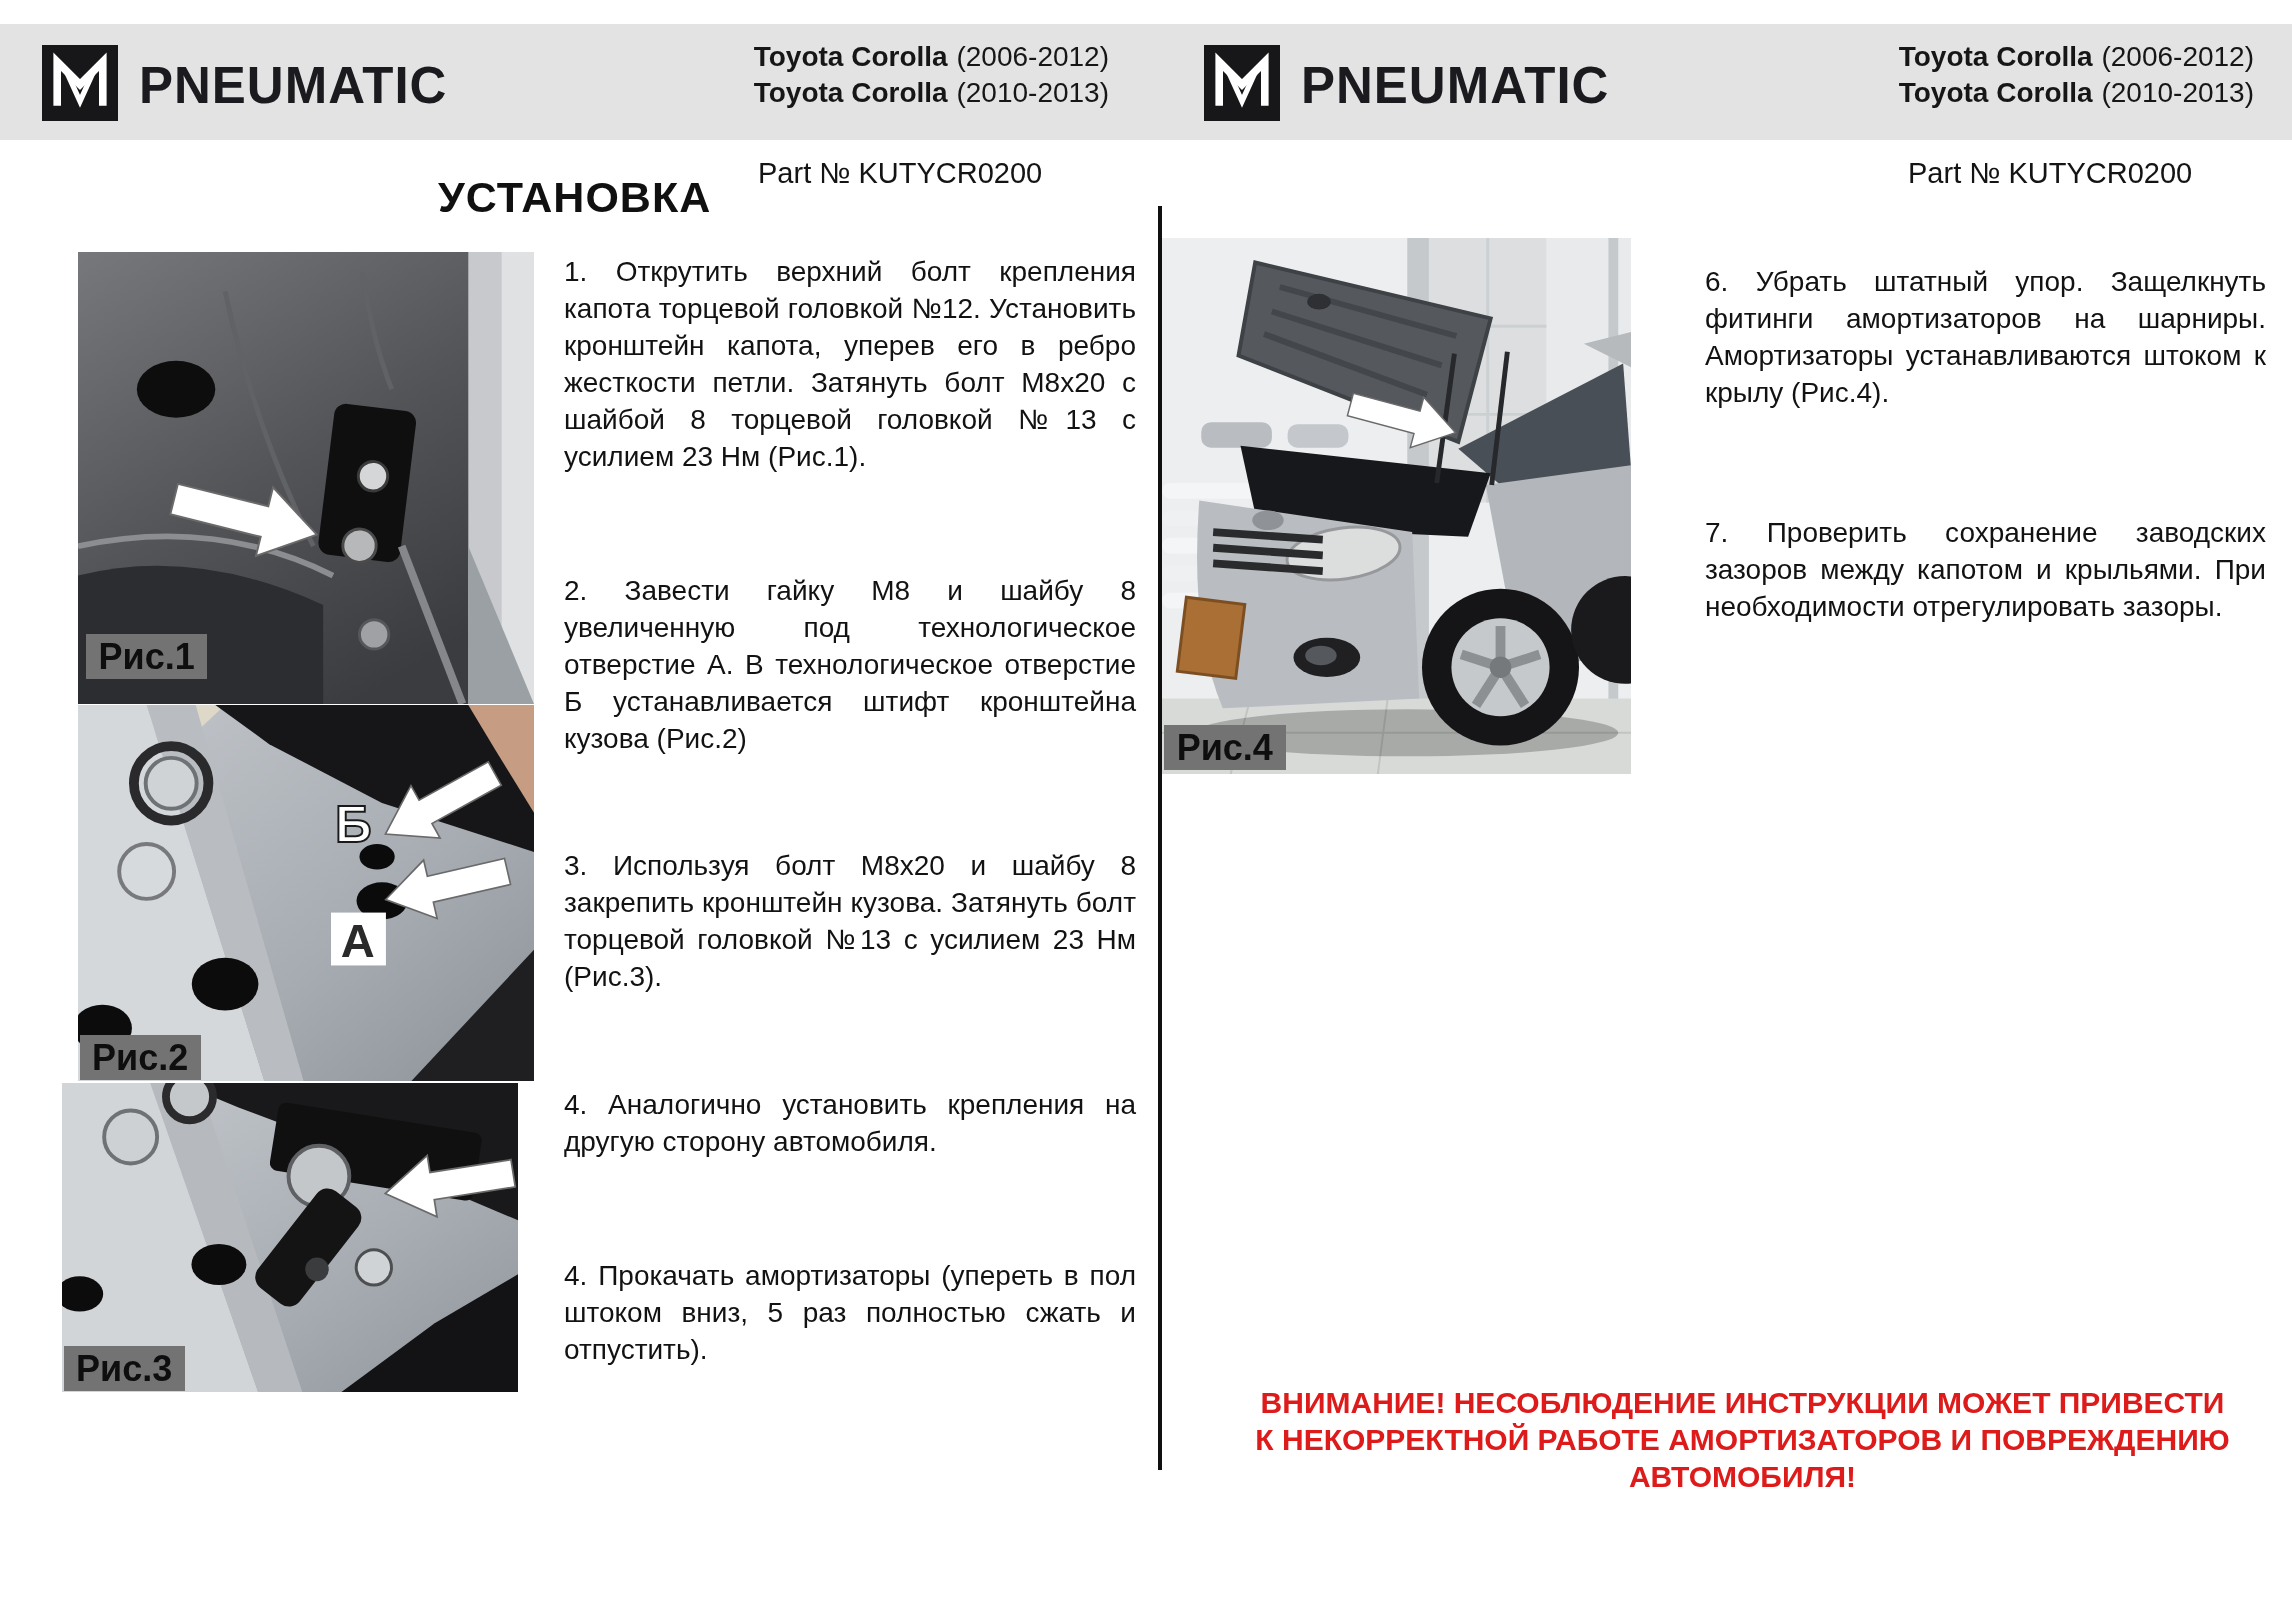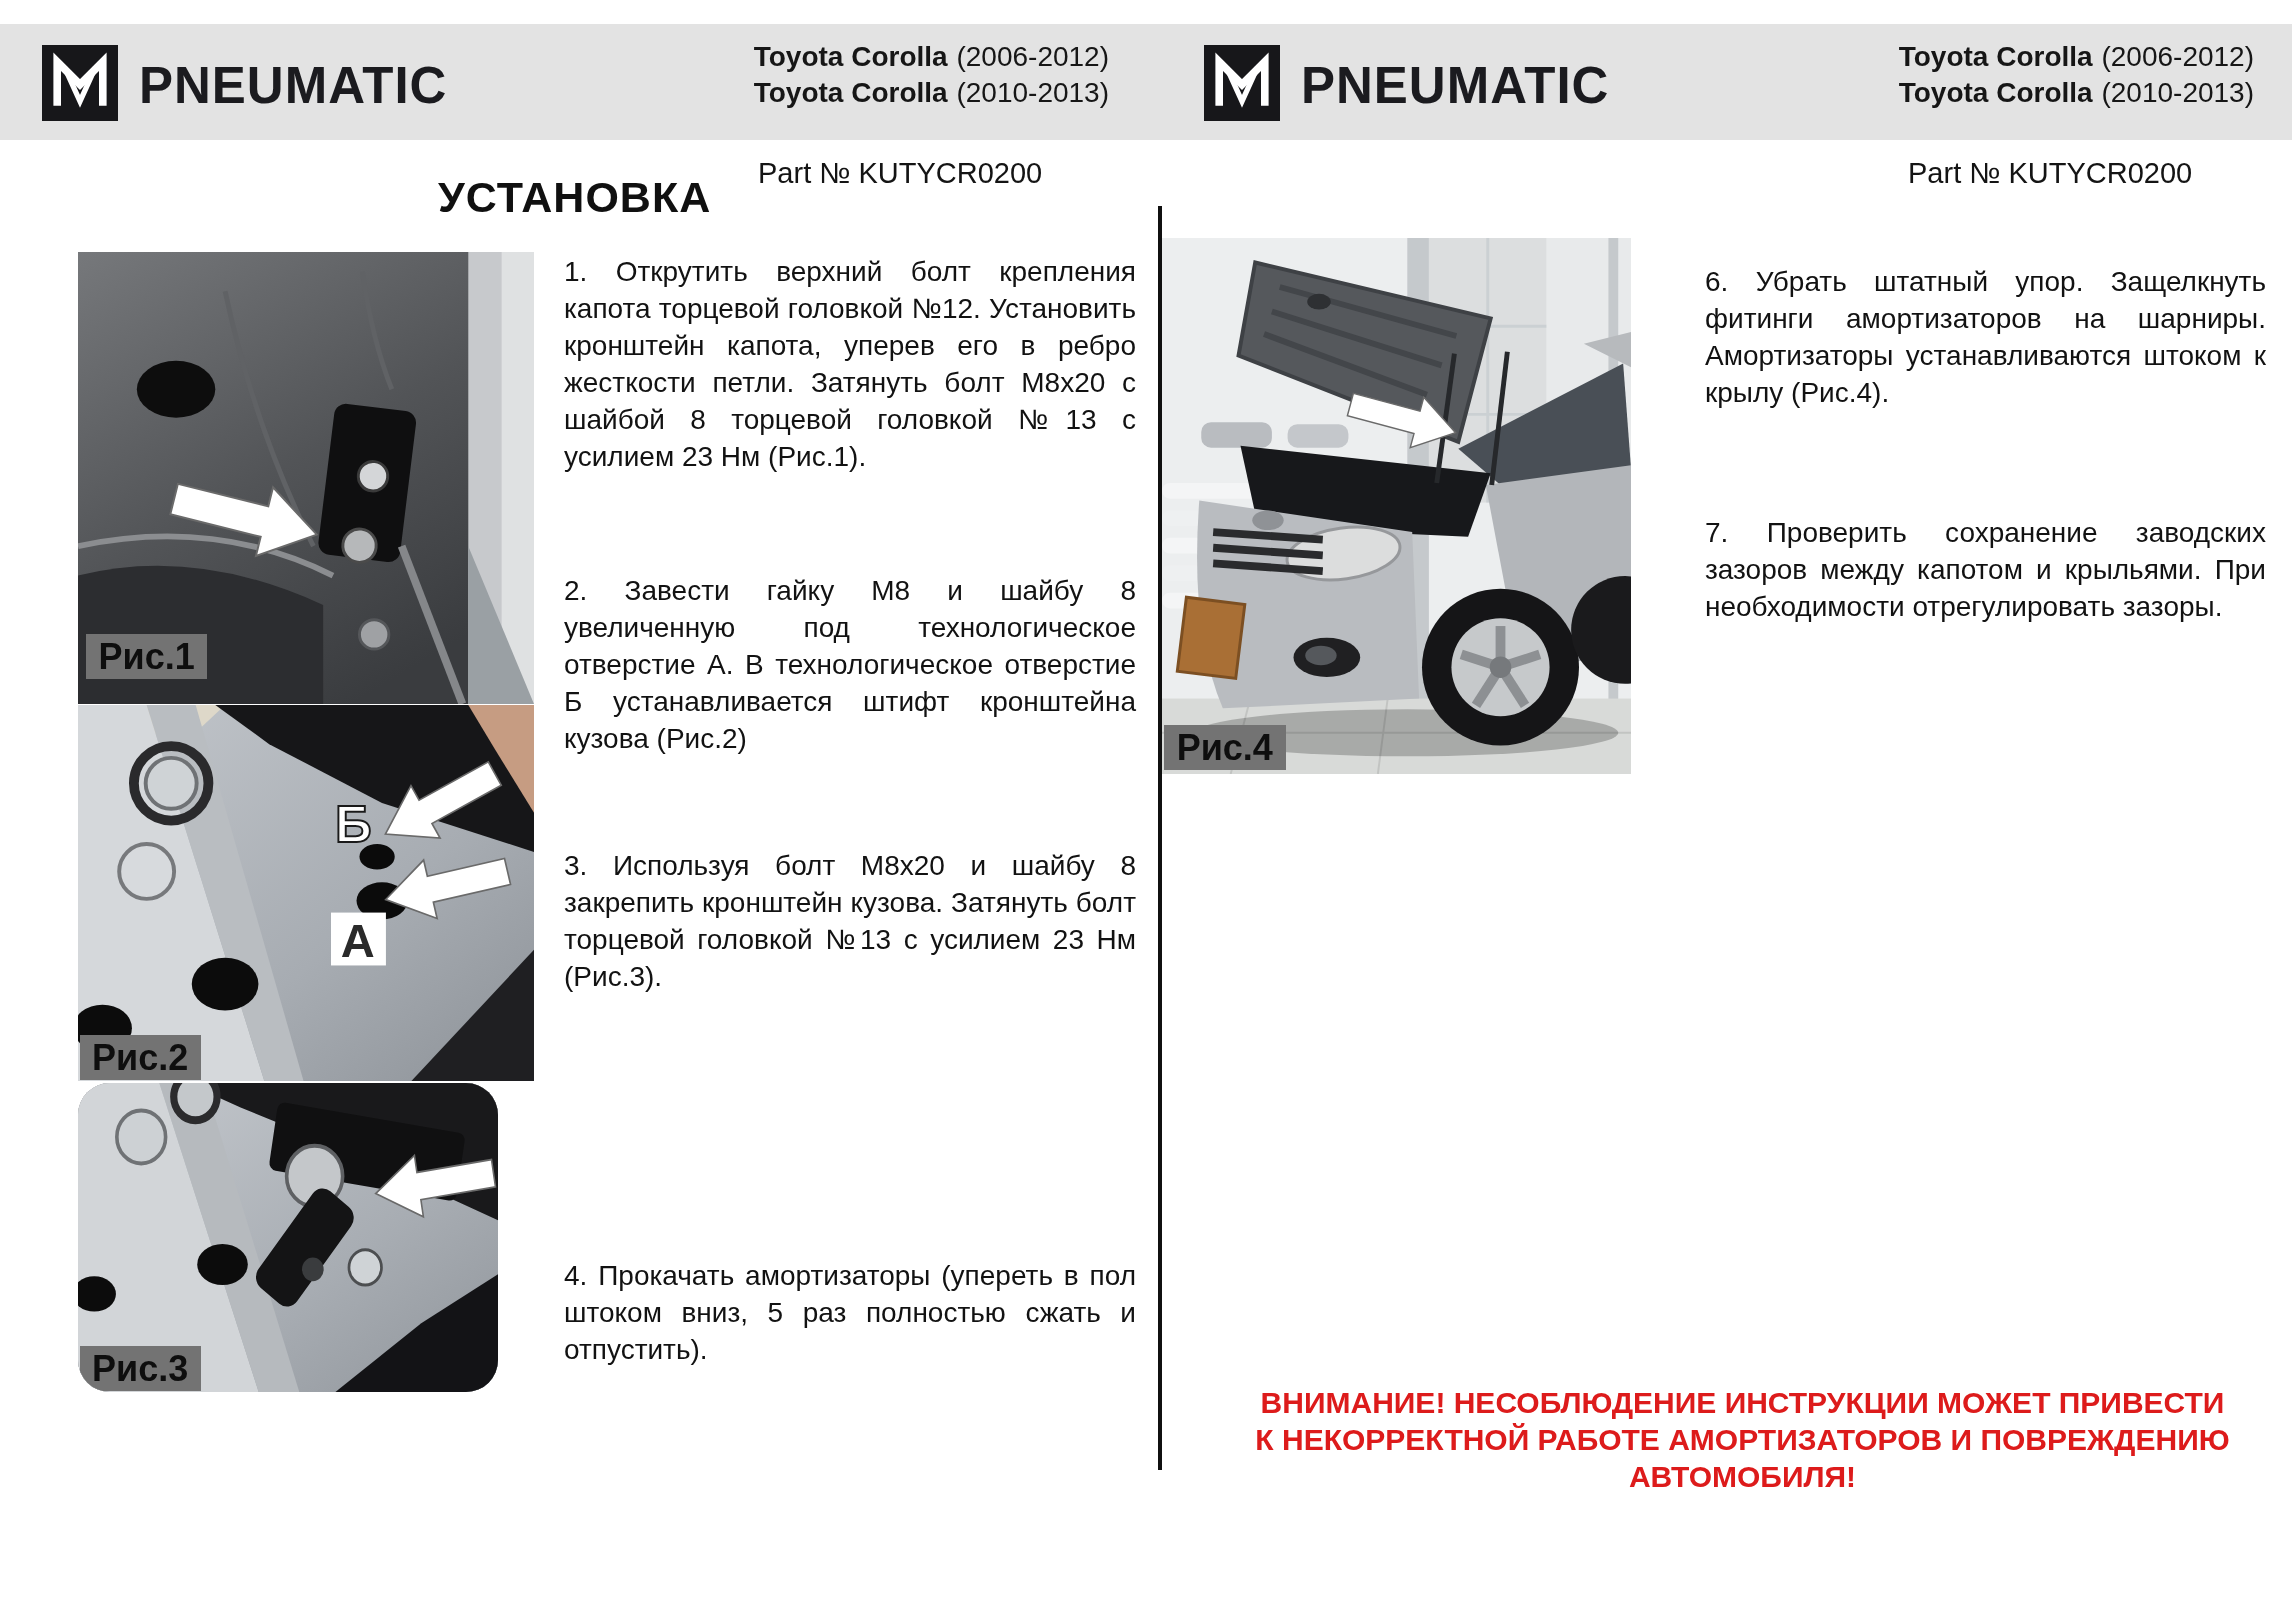--- a/index.html
+++ b/index.html
@@ -19,21 +19,21 @@
   .models .b{font-weight:700;}
   .models .yr{margin-left:8.8px;}
   .part{top:157px;font-size:29px;color:#141414;}
   .part-left{left:758px;}
   .part-right{left:1908px;}
   .title{left:438px;top:173px;font-size:43px;font-weight:700;color:#101010;letter-spacing:1px;}
   .divider{left:1158px;top:206px;width:3.9px;height:1264px;background:#101010;}
   .photo{overflow:hidden;background:#555;}
   #photo1{left:78px;top:252px;width:456px;height:452px;}
   #photo2{left:78px;top:705px;width:456px;height:376px;}
-  #photo3{left:78px;top:1083px;width:420px;height:309px;border-radius:32px;}
+  #photo3{left:62px;top:1083px;width:456px;height:309px;}
   #photo4{left:1162px;top:238px;width:469px;height:536px;}
   .photo svg{display:block;width:100%;height:100%;}
   .caption{position:absolute;left:7.8px;bottom:25.5px;background:#737373;color:#0e0e0e;
            font-weight:700;font-size:36px;line-height:43px;padding:1px 12.7px;}
   #photo2 .caption,#photo3 .caption{left:2px;bottom:1px;padding-left:12px;}
   #photo4 .caption{left:2px;bottom:3.9px;}
   .step{font-size:28px;line-height:37px;color:#121212;text-align:justify;}
   #s1{left:564px;top:253px;width:572px;}
   #s2{left:564px;top:572px;width:572px;}
   #s3{left:564px;top:847px;width:572px;}
@@ -240,20 +240,21 @@
       <g transform="translate(192,170) rotate(15) scale(0.74)">
         <path d="M0,-16 L95,-16 L95,-36 L150,0 L95,36 L95,16 L0,16 Z" fill="#ffffff" stroke="#6a6a6a" stroke-width="2"></path>
       </g>
     </svg>
     <div class="caption">Рис.4</div>
   </div>
 
   <div class="abs step" id="s1">1. Открутить верхний болт крепления капота торцевой головкой №12. Установить кронштейн капота, уперев его в ребро жесткости петли. Затянуть болт М8х20 с шайбой 8 торцевой головкой №13 с усилием 23 Нм (Рис.1).</div>
   <div class="abs step" id="s2">2. Завести гайку М8 и шайбу 8 увеличенную под технологическое отверстие А. В технологическое отверстие Б устанавливается штифт кронштейна кузова (Рис.2)</div>
   <div class="abs step" id="s3">3. Используя болт М8х20 и шайбу 8 закрепить кронштейн кузова. Затянуть болт торцевой головкой №13 с усилием 23 Нм (Рис.3).</div>
+  <div class="abs step" id="s4">4. Аналогично установить крепления на другую сторону автомобиля.</div>
   <div class="abs step" id="s5">4. Прокачать амортизаторы (упереть в пол штоком вниз, 5 раз полностью сжать и отпустить).</div>
   <div class="abs step" id="s6">6. Убрать штатный упор. Защелкнуть фитинги амортизаторов на шарниры. Амортизаторы устанавливаются штоком к крылу (Рис.4).</div>
   <div class="abs step" id="s7">7. Проверить сохранение заводских зазоров между капотом и крыльями. При необходимости отрегулировать зазоры.</div>
 
   <div class="abs warning">ВНИМАНИЕ! НЕСОБЛЮДЕНИЕ ИНСТРУКЦИИ МОЖЕТ ПРИВЕСТИ К НЕКОРРЕКТНОЙ РАБОТЕ АМОРТИЗАТОРОВ И ПОВРЕЖДЕНИЮ АВТОМОБИЛЯ!</div>
 
 </div>
 
 
 </body></html>

